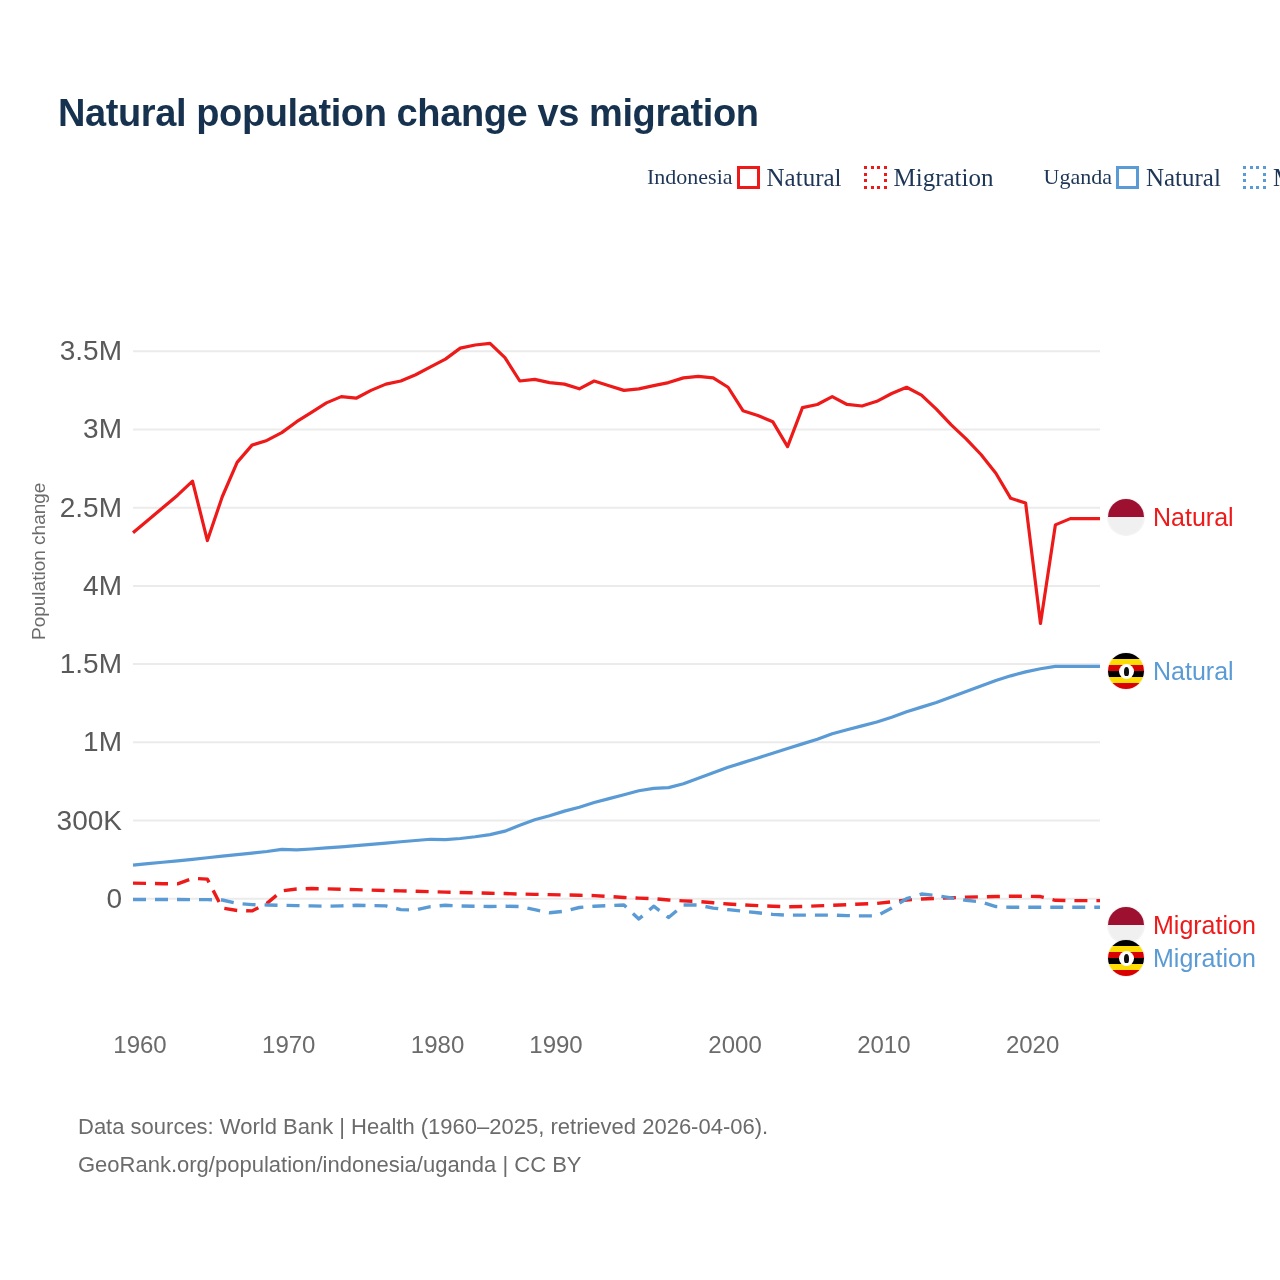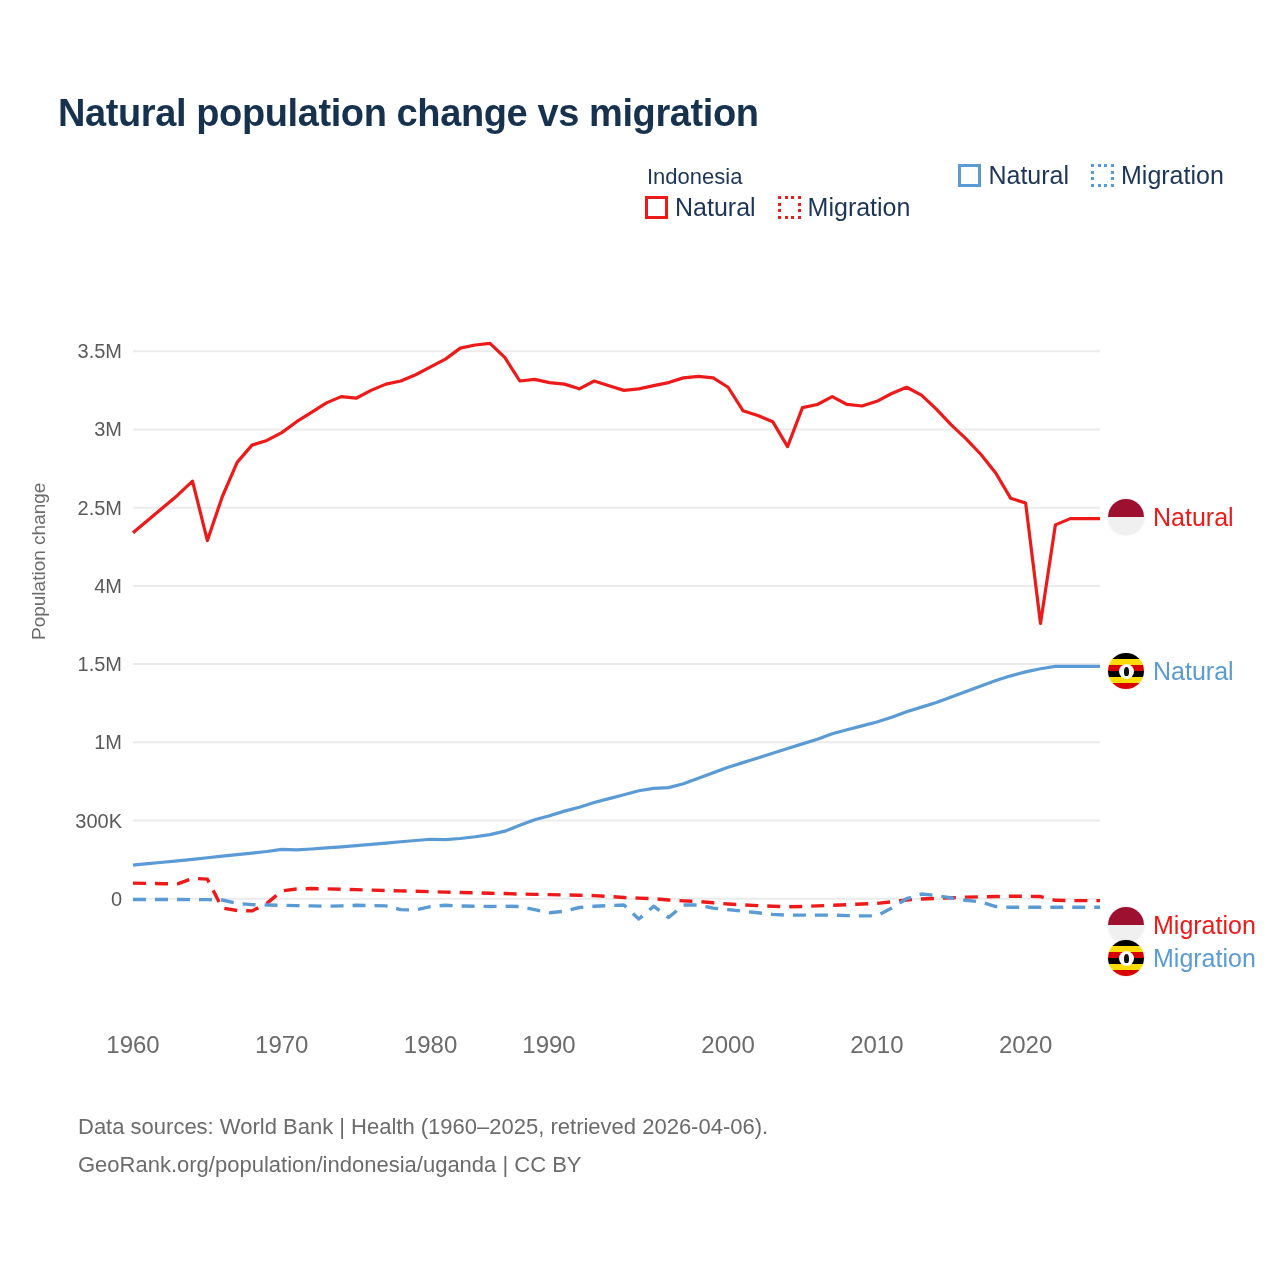--- a/index.html
+++ b/index.html
@@ -15,21 +15,21 @@
     position:absolute;left:30px;top:92px;
     font-size:38px;font-weight:bold;color:#16324f;
     letter-spacing:-0.4px;white-space:nowrap;margin-left:28px;
   }
 
   
   .legend{
     position:absolute;left:645px;top:163px;
     display:flex;gap:48px;align-items:flex-start;
   }
-  .legend-group{display:flex;flex-direction:column;gap:4px;}
+  .legend-group{display:flex;flex-direction:row;gap:4px;font-family:Liberation Serif, serif;}
   .legend-country{
     font-size:22px;color:#1d3557;line-height:28px;padding-left:2px;
   }
   .legend-entries{display:flex;gap:22px;align-items:center;}
   .legend-entry{display:flex;align-items:center;gap:7px;}
   .swatch{width:23px;height:23px;box-sizing:border-box;background:#fff;}
   .sw-solid-red{border:3px solid #ee1a1a;}
   .sw-dot-red{border:3px dotted #ee1a1a;}
   .sw-solid-blue{border:3px solid #5b9bd5;}
   .sw-dot-blue{border:3px dotted #5b9bd5;}
@@ -42,28 +42,28 @@
   }
   .plot svg{display:block;overflow:visible;}
 
   .ylabel{
     position:absolute;left:28px;top:640px;
     transform-origin:0 0;transform:rotate(-90deg);
     font-size:19px;color:#6b6b6b;white-space:nowrap;
   }
   .ytick{
     position:absolute;right:0;
-    font-size:20px;color:#5a5a5a;text-align:right;
+    font-size:28px;color:#5a5a5a;text-align:right;
     white-space:nowrap;transform:translateY(-50%);
   }
   .yticks-wrap{position:absolute;left:0;top:0;width:122px;height:1280px;}
   .xtick{
     position:absolute;top:1031px;
     font-size:24px;color:#6b6b6b;
-    transform:translateX(-50%);white-space:nowrap;
+    transform:translateX(-50%);white-space:nowrap;margin-left:7px;
   }
 
   
   .endlabel{
     position:absolute;display:flex;align-items:center;gap:9px;
     white-space:nowrap;
   }
   .endlabel .txt{font-size:25px;}
   .flag{
     width:36px;height:36px;border-radius:50%;
@@ -107,20 +107,21 @@
             <span class="swatch sw-solid-red"></span>
             <span class="legend-label">Natural</span>
           </div>
           <div class="legend-entry">
             <span class="swatch sw-dot-red"></span>
             <span class="legend-label">Migration</span>
           </div>
         </div>
       </div>
       <div class="legend-group">
+        <div class="legend-country">Uganda</div>
         <div class="legend-entries">
           <div class="legend-entry">
             <span class="swatch sw-solid-blue"></span>
             <span class="legend-label">Natural</span>
           </div>
           <div class="legend-entry">
             <span class="swatch sw-dot-blue"></span>
             <span class="legend-label">Migration</span>
           </div>
         </div>

